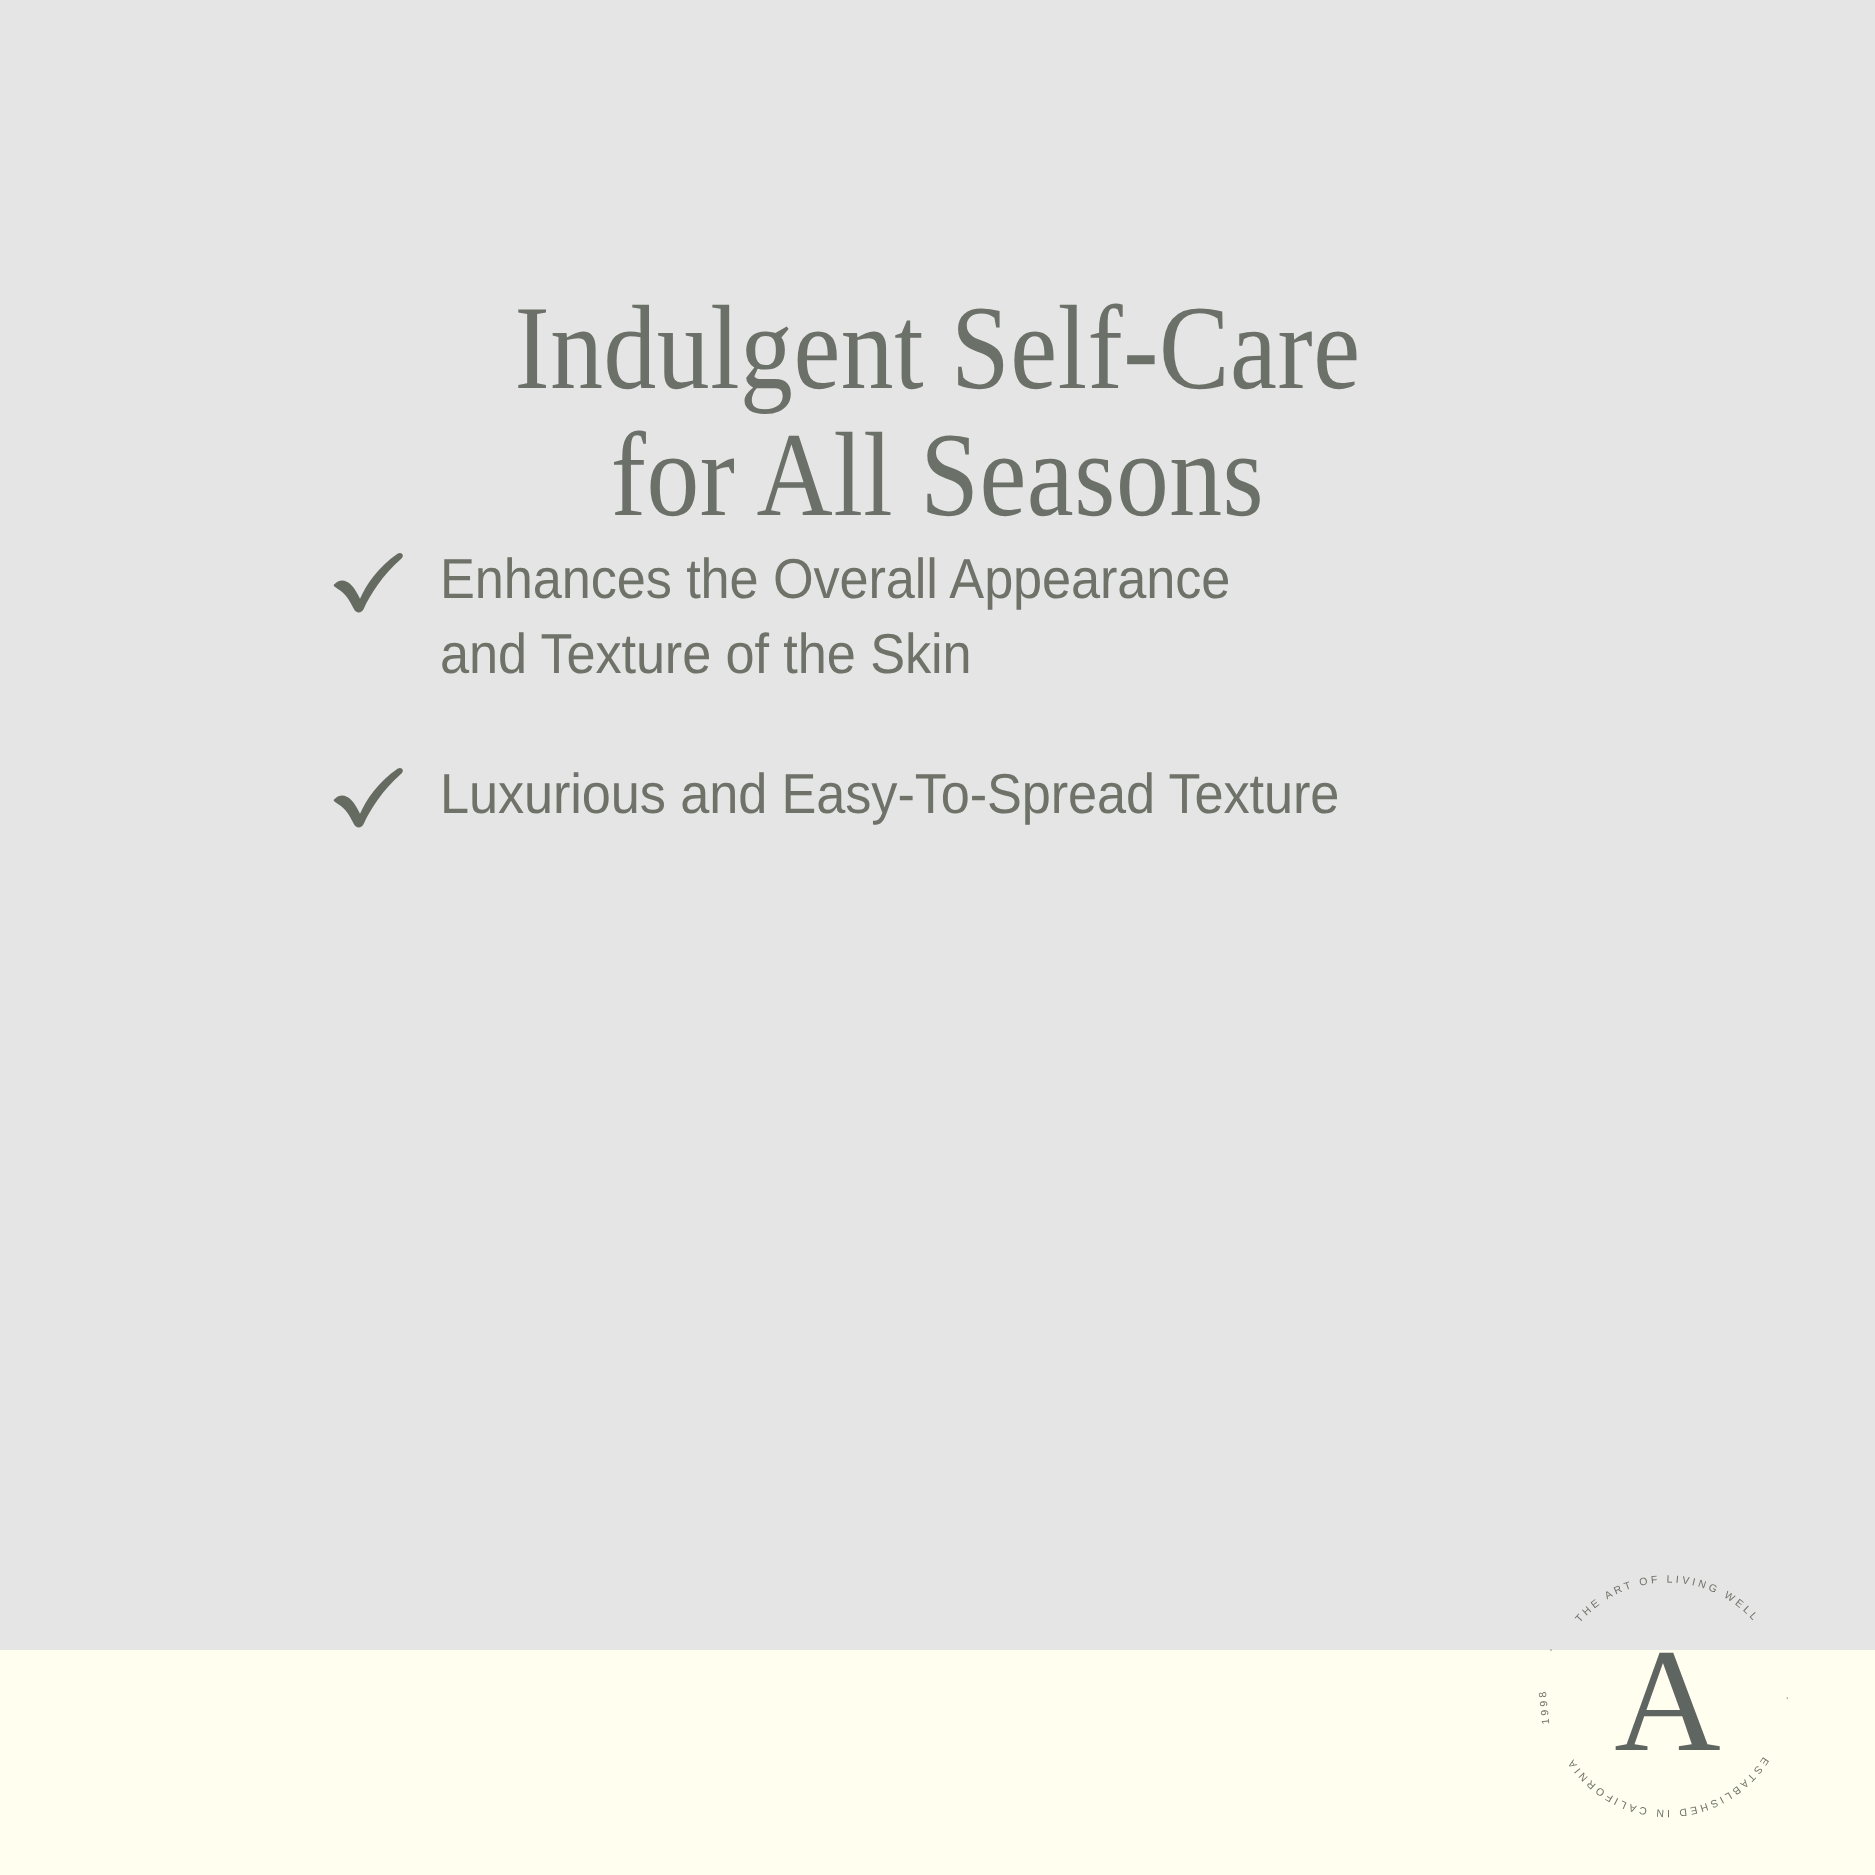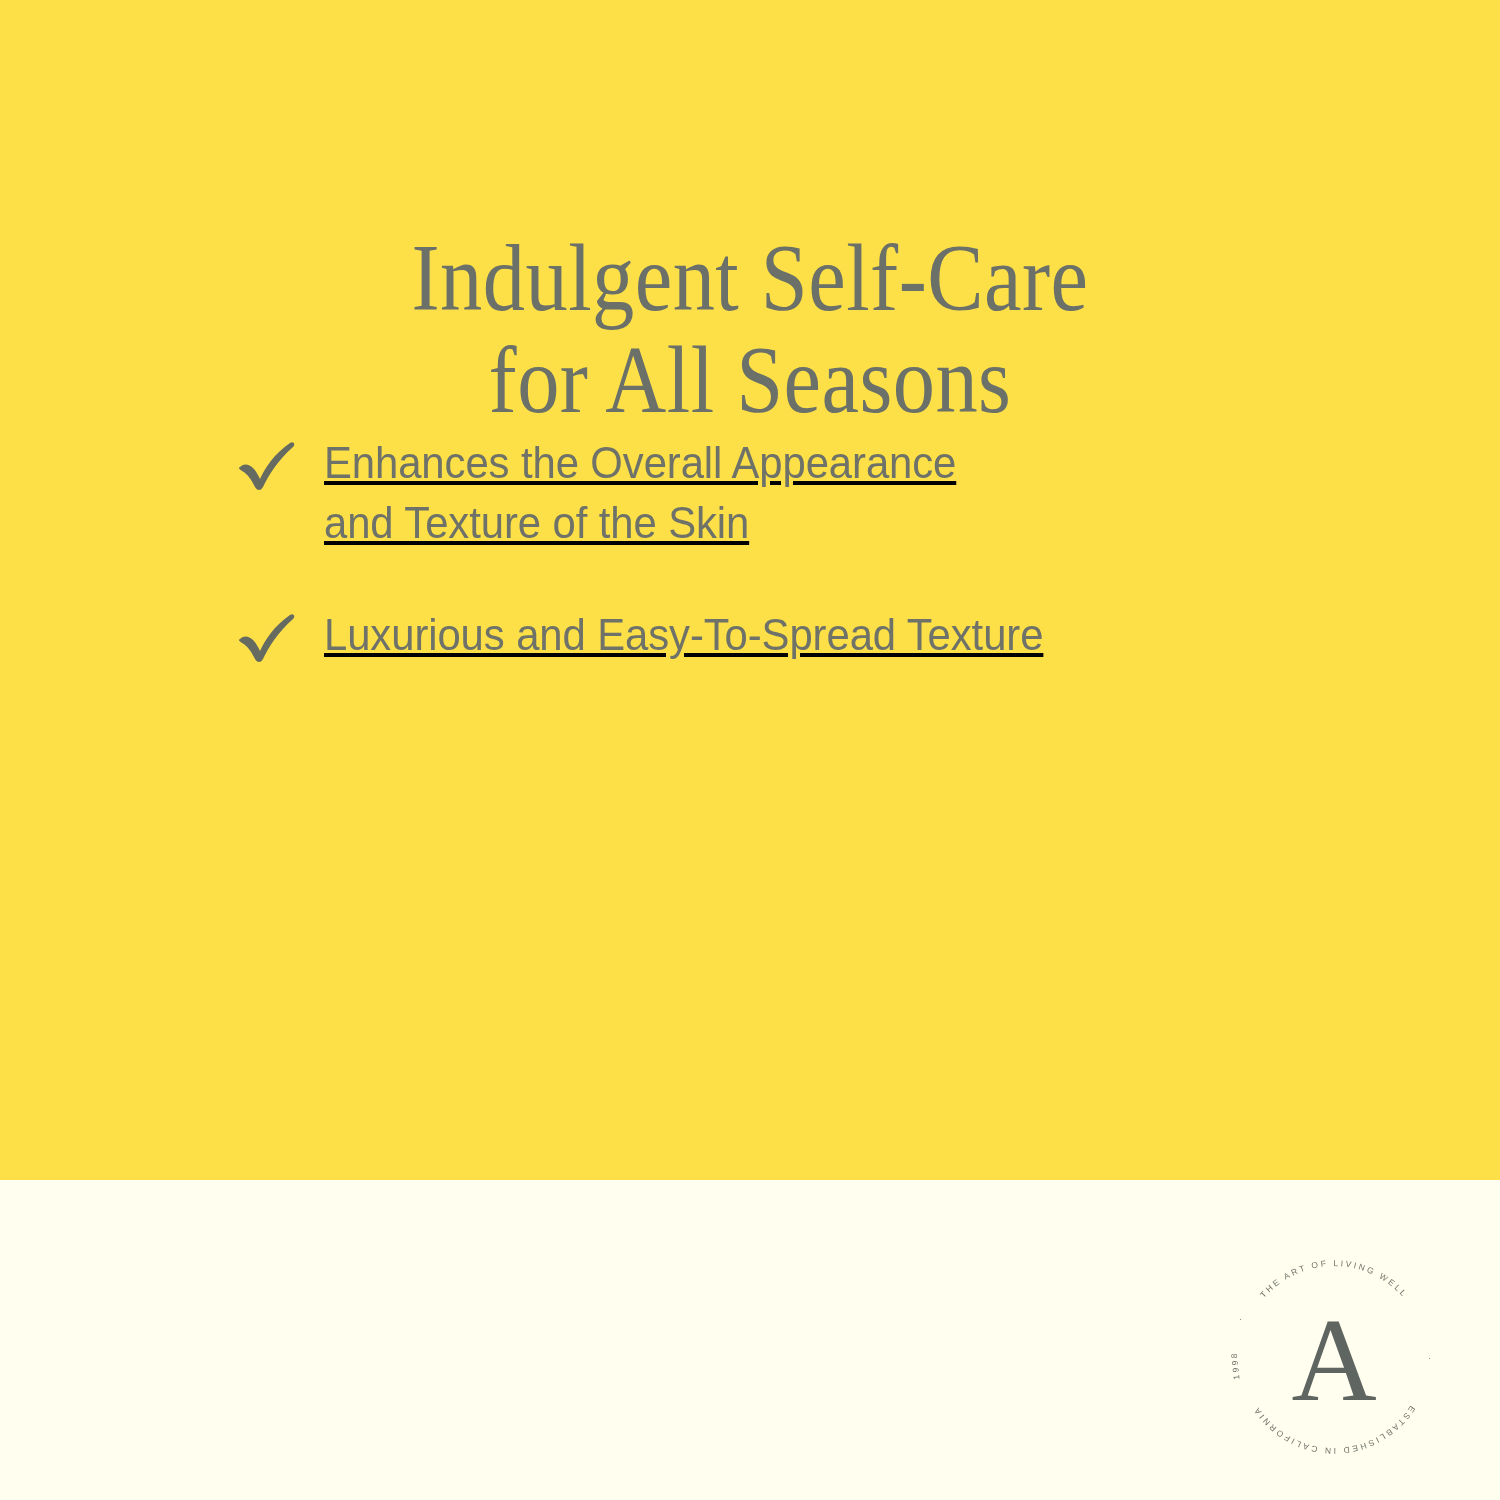--- a/index.html
+++ b/index.html
@@ -10,22 +10,22 @@
   body {
     width: 1500px;
     height: 1500px;
     background: #fffeef;
     font-family: "Liberation Sans", sans-serif;
     overflow: hidden;
   }
   #page {
     position: relative;
     width: 1500px;
-    height: 1180px;
-    background: #fde047;
+    height: 1320px;
+    background: #e5e5e5;
     box-sizing: border-box;
   }
 
   
   .heading {
     position: absolute;
     left: 0;
     top: 163px;
     width: 1500px;
     text-align: center;
@@ -39,24 +39,23 @@
     transform-origin: 50% 50%;
   }
   .heading .hl {
     display: block;
     white-space: nowrap;
   }
 
   
   .benefits {
     position: absolute;
-    left: 236px;
+    left: 264px;
     top: 433px;
     width: 960px;
-    text-decoration: underline;
   }
   .benefit {
     position: relative;
     display: block;
     min-height: 60px;
     padding-left: 88px;
     margin-bottom: 52px;
   }
   .benefit:last-child { margin-bottom: 12px; }
 

